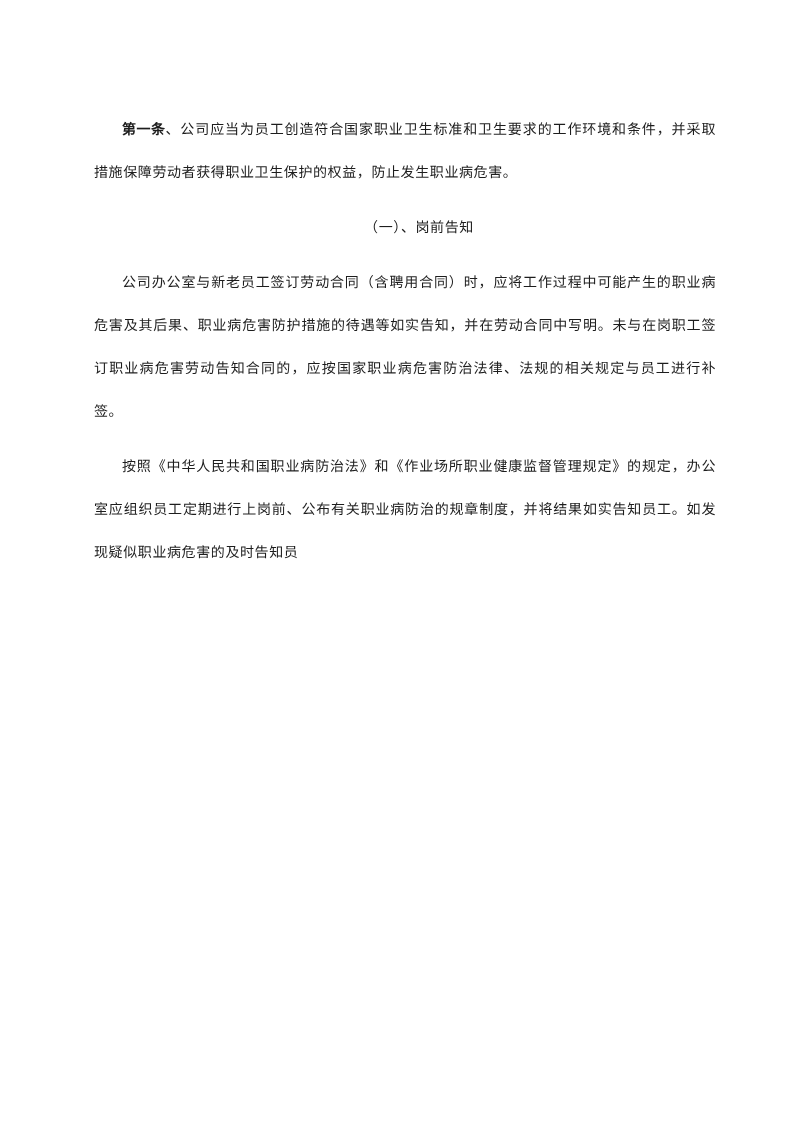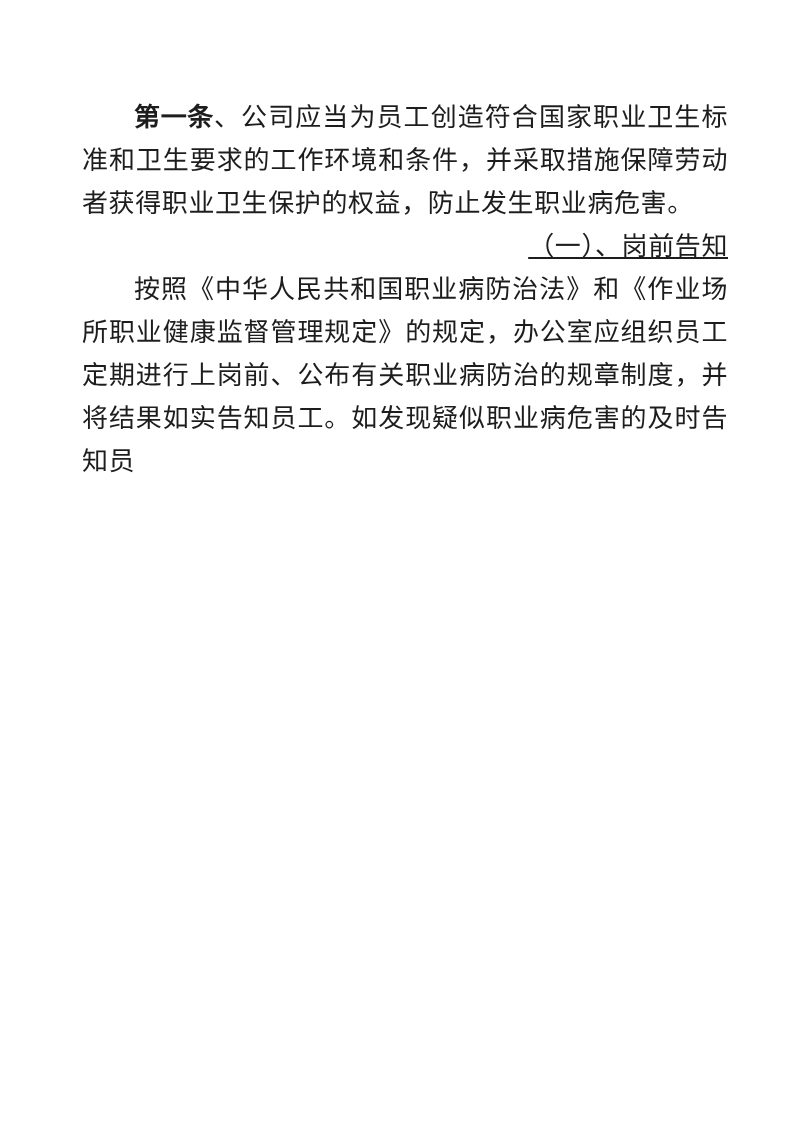--- a/index.html
+++ b/index.html
@@ -24,62 +24,62 @@
     background: #ffffff;
     padding: 96px 65px 0 82px;
   }
 
   .doc-body {
     width: 646px;
   }
 
   
   .para {
-    margin: 0;
+    margin: 12px;
     padding: 0;
-    font-size: 26px;
+    font-size: 14px;
     line-height: 43px;
     color: #1d1d1d;
     text-align: justify;
     text-justify: inter-ideograph;
     text-indent: 2em;
     letter-spacing: 0.6px;
     word-break: break-all;
     font-weight: 400;
     -webkit-font-smoothing: antialiased;
   }
 
   
   .article-label {
     font-weight: 700;
     letter-spacing: 0.2px;
   }
 
   
   .para.subhead {
-    text-align: right;
-    text-decoration: underline;
+    text-align: center;
   }
 
   
   .para.continued {
     text-align: justify;
   }
 </style>
 </head>
 <body>
 
 <div class="page">
   <div class="doc-body">
 
     <p class="para"><span class="article-label">第一条</span><span>、公司应当为员工创造符合国家职业卫生标准和卫生要求的工作环境和条件，并采取措施保障劳动者获得职业卫生保护的权益，防止发生职业病危害。</span></p>
 
 
     <p class="para subhead"><span>（一）、岗前告知</span></p>
 
+    <p class="para"><span>公司办公室与新老员工签订劳动合同（含聘用合同）时，应将工作过程中可能产生的职业病危害及其后果、职业病危害防护措施的待遇等如实告知，并在劳动合同中写明。未与在岗职工签订职业病危害劳动告知合同的，应按国家职业病危害防治法律、法规的相关规定与员工进行补签。</span></p>
 
 
 
 
 
     <p class="para continued"><span>按照《中华人民共和国职业病防治法》和《作业场所职业健康监督管理规定》的规定，办公室应组织员工定期进行上岗前、公布有关职业病防治的规章制度，并将结果如实告知员工。如发现疑似职业病危害的及时告知员</span></p>
 
   </div>
 </div>
 

